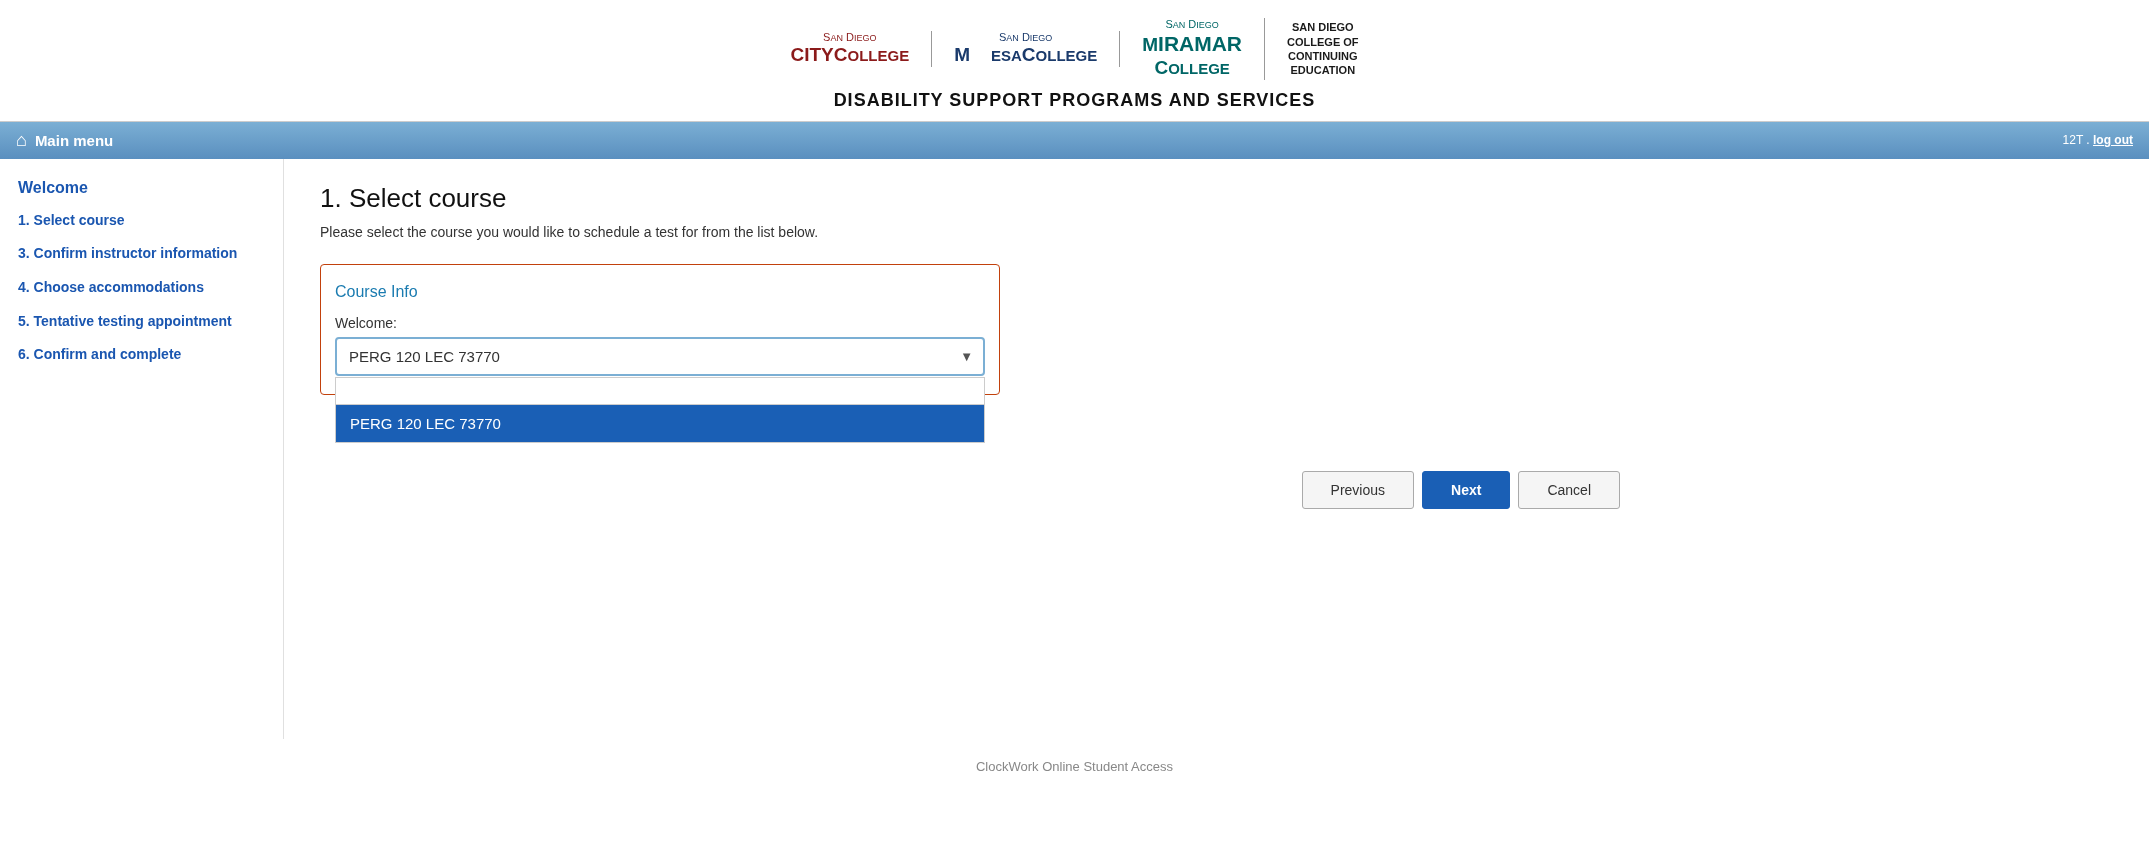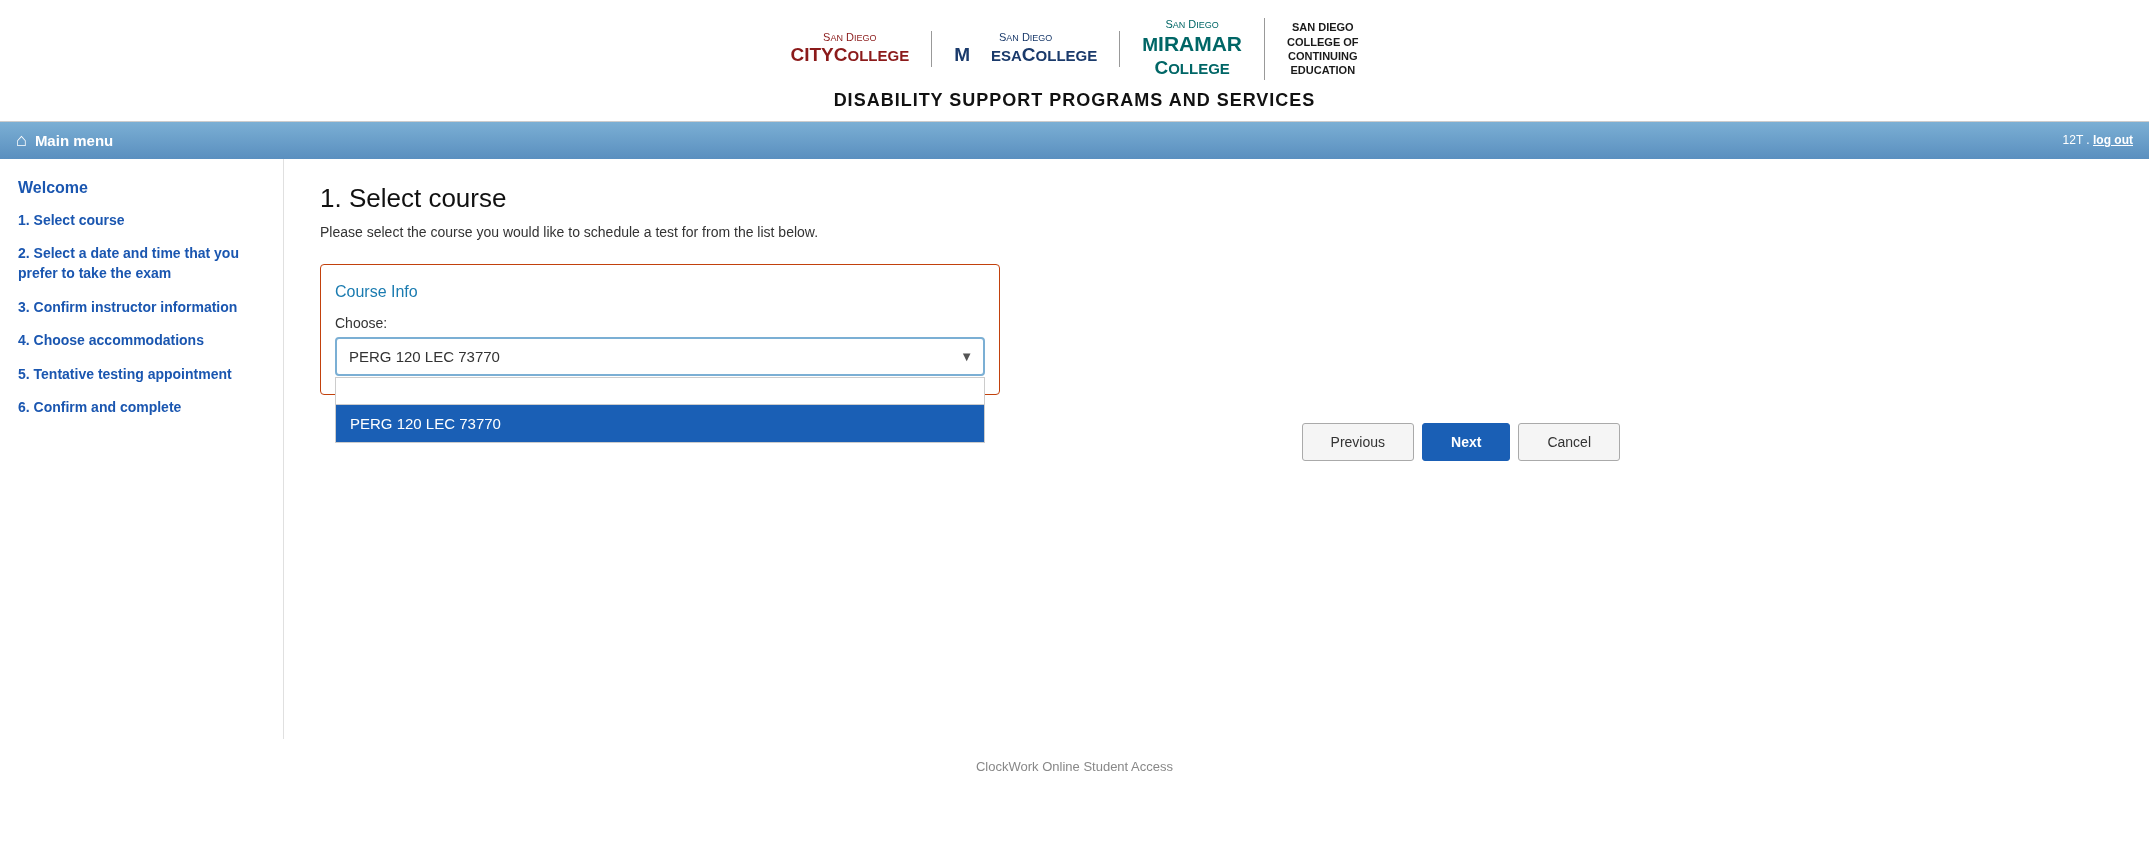--- a/index.html
+++ b/index.html
@@ -50,21 +50,21 @@
     .select-arrow { position: absolute; right: 12px; top: 50%; transform: translateY(-50%); pointer-events: none; color: #555; font-size: 13px; }
 
     
     .dropdown-list { position: absolute; top: 100%; left: 0; width: 100%; border: 1px solid #ccc; background: #fff; z-index: 100; margin-top: 1px; }
     .dropdown-search { width: 100%; padding: 5px 8px; border: none; border-bottom: 1px solid #ccc; font-size: 14px; outline: none; }
     .dropdown-option { padding: 10px 14px; font-size: 15px; color: #333; cursor: pointer; }
     .dropdown-option.selected { background: #1a5fb5; color: #fff; }
 
     
     .action-row { display: flex; justify-content: flex-end; gap: 8px; margin-top: 28px; max-width: 1300px; }
-    .btn { padding: 10px 28px; font-size: 14px; border-radius: 3px; border: 1px solid #aaa; cursor: pointer; }
+    .btn { padding: 10px 28px; font-size: 14px; border-radius: 3px; border: 1px solid #aaa; cursor: pointer; margin-top: 48px; }
     .btn-previous { background: #f5f5f5; color: #333; }
     .btn-next { background: #1a5fb5; color: #fff; border-color: #1a5fb5; font-weight: bold; }
     .btn-cancel { background: #f5f5f5; color: #333; }
 
     
     .footer { text-align: center; padding: 20px; color: #888; font-size: 13px; }
   </style>
 </head>
 <body>
 
@@ -112,34 +112,33 @@
     <span>12T .</span>
     <a>log out</a>
   </div>
 </div>
 
 <div class="layout">
 
   <div class="sidebar">
     <div class="sidebar-welcome">Welcome</div>
     <div class="sidebar-item">1. Select course</div>
-    <div class="sidebar-item">2. Select a date and time that you prefer to take the exam</div>
     <div class="sidebar-item">3. Confirm instructor information</div>
     <div class="sidebar-item">4. Choose accommodations</div>
     <div class="sidebar-item">5. Tentative testing appointment</div>
     <div class="sidebar-item">6. Confirm and complete</div>
   </div>
 
   <div class="main">
     <div class="page-title">1. Select course</div>
     <div class="page-description">Please select the course you would like to schedule a test for from the list below.</div>
 
     <div class="course-info-box">
       <div class="course-info-title">Course Info</div>
-      <div class="course-label">Choose:</div>
+      <div class="course-label">Welcome:</div>
 
       <div class="select-wrapper">
         <select class="course-select">
           <option>PERG 120 LEC 73770</option>
         </select>
         <span class="select-arrow">▼</span>
 
         
         <div class="dropdown-list">
           <input class="dropdown-search" type="text" value="" style="">

